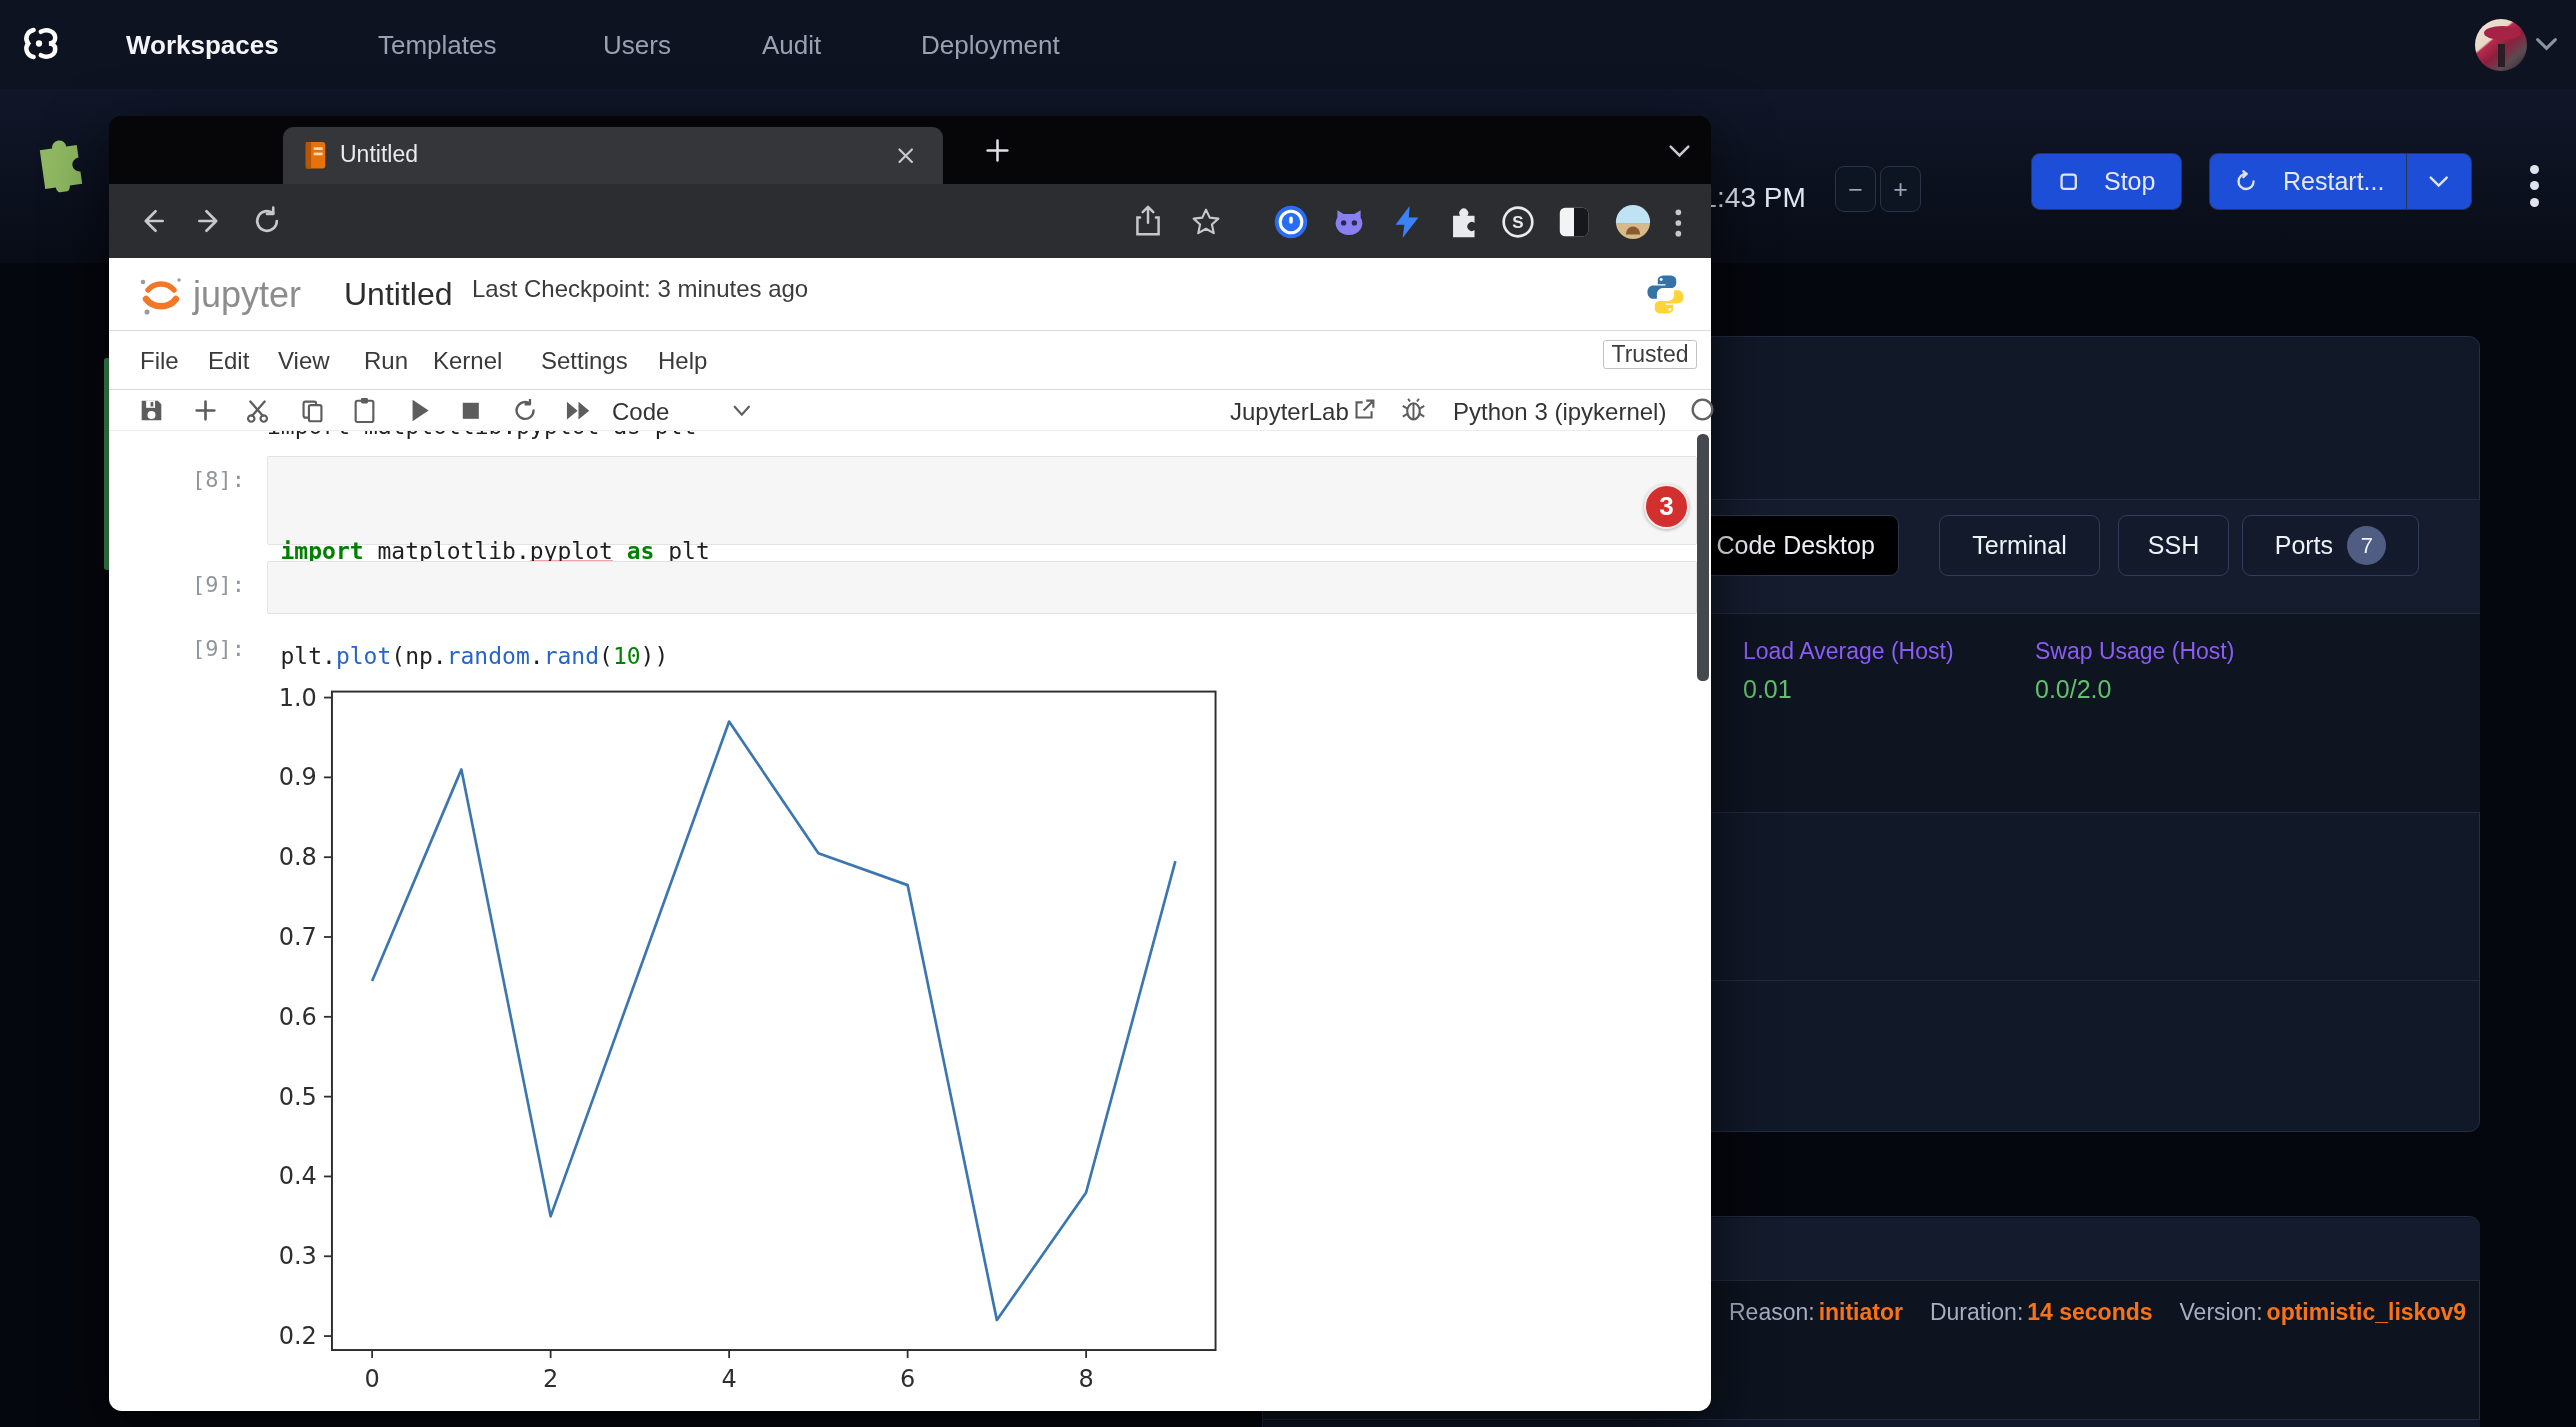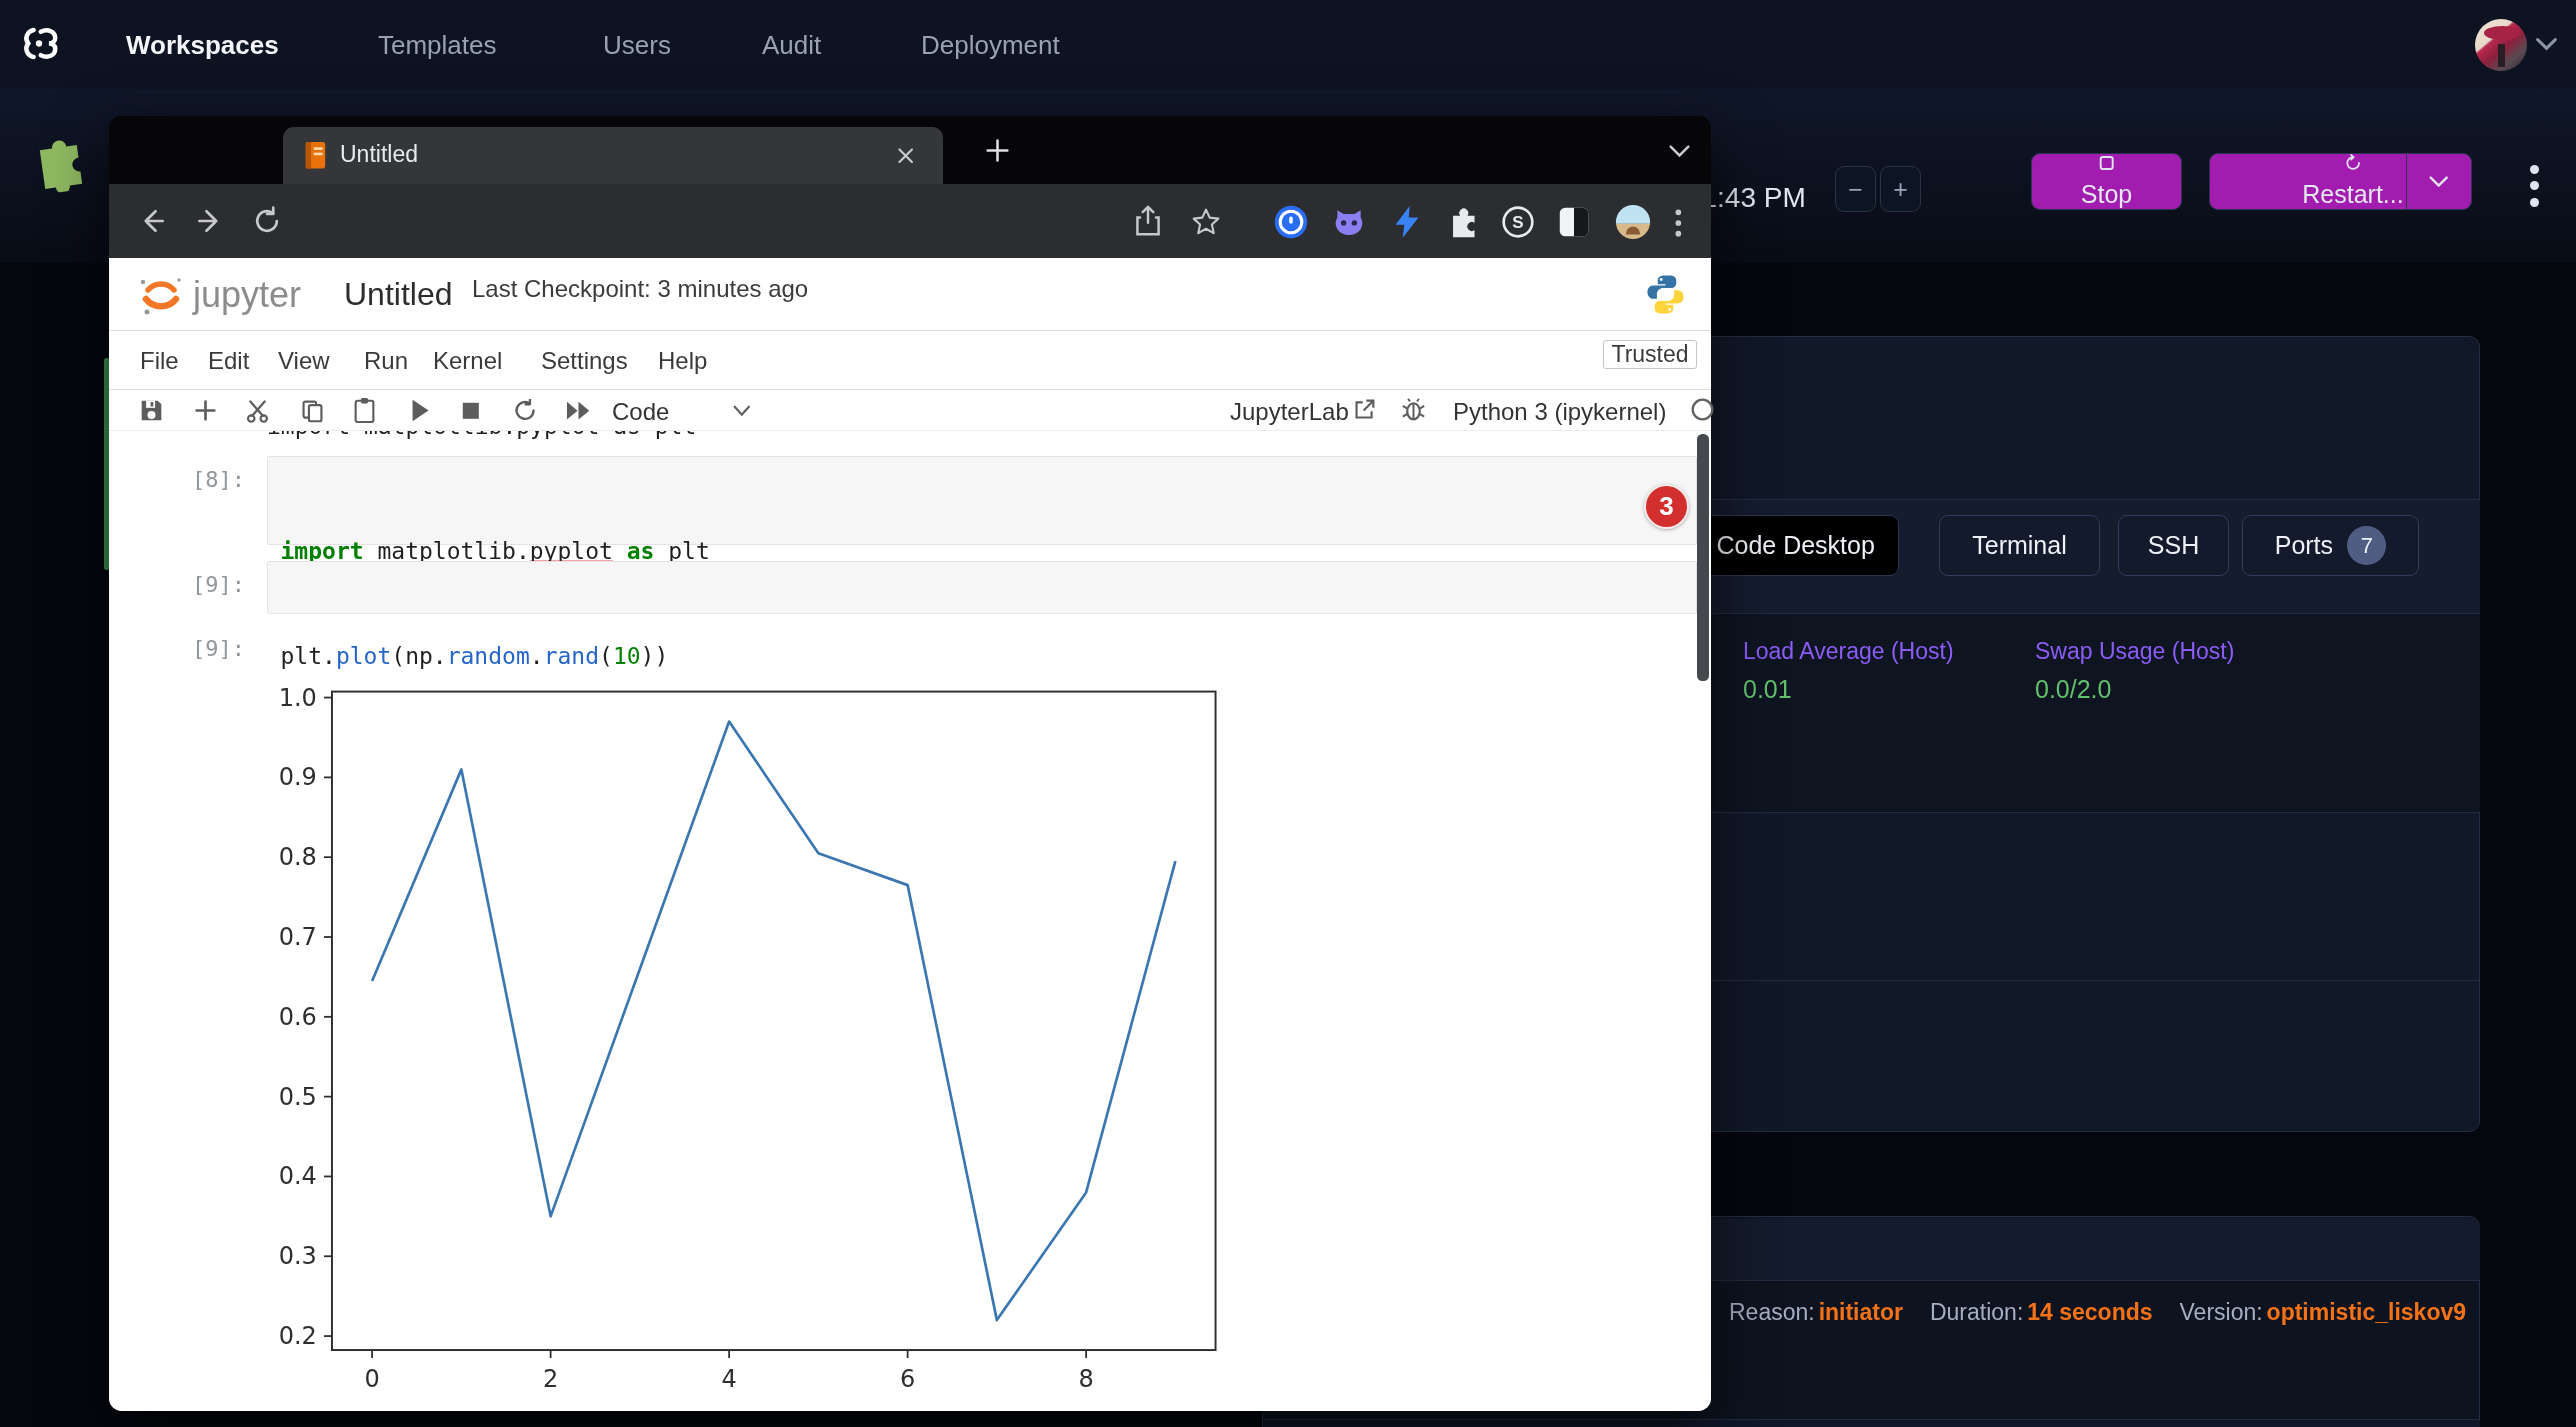--- a/index.html
+++ b/index.html
@@ -6,22 +6,22 @@
   #stage{position:relative;width:2576px;height:1428px;overflow:hidden;
     font-family:"Liberation Sans",sans-serif;background:#05070e;}
   .abs{position:absolute;}
   
   .topnav{left:0;top:0;width:2576px;height:89px;background:#0d1321;}
   .nav-item{top:30px;font-size:26px;color:#99a1b3;cursor:pointer;}
   .nav-item.active{color:#f4f5f8;font-weight:bold;}
   
   .band{left:0;top:89px;width:2576px;height:174px;
     background:linear-gradient(#101729,#080c16);}
-  .dashbtn{border:0.9px solid #2c3550;border-radius:9px;background:#a21caf;
-    color:#e4e8f2;font-size:25px;display:flex;align-items:center;justify-content:center;gap:8px;box-sizing:border-box;flex-direction:column;}
+  .dashbtn{border:0.9px solid #2c3550;border-radius:9px;background:#1d4ed8;
+    color:#e4e8f2;font-size:25px;display:flex;align-items:center;justify-content:center;gap:25px;box-sizing:border-box;}
   .smallbtn{width:41px;height:46px;border:0.9px solid #2a3246;border-radius:9px;background:#0d1422;
     color:#9aa3b8;font-size:25px;display:flex;align-items:center;justify-content:center;box-sizing:border-box;}
   .panel{background:#111828;border:0.9px solid #232d45;border-radius:10.7px;box-sizing:border-box;}
   .pdivider{left:0;width:100%;height:0.9px;background:#222b42;}
   .appbtn{border:0.9px solid #323c5c;border-radius:9px;background:#131a2b;color:#eef1f7;
     font-size:25px;display:flex;align-items:center;justify-content:center;gap:14.2px;box-sizing:border-box;}
   .statlabel{font-size:23px;color:#8b5cf6;}
   .statvalue{font-size:25px;color:#63c06d;}
   .metalabel{font-size:23px;color:#a7aec2;}
   .metavalue{font-size:23px;color:#f97316;font-weight:bold;}

